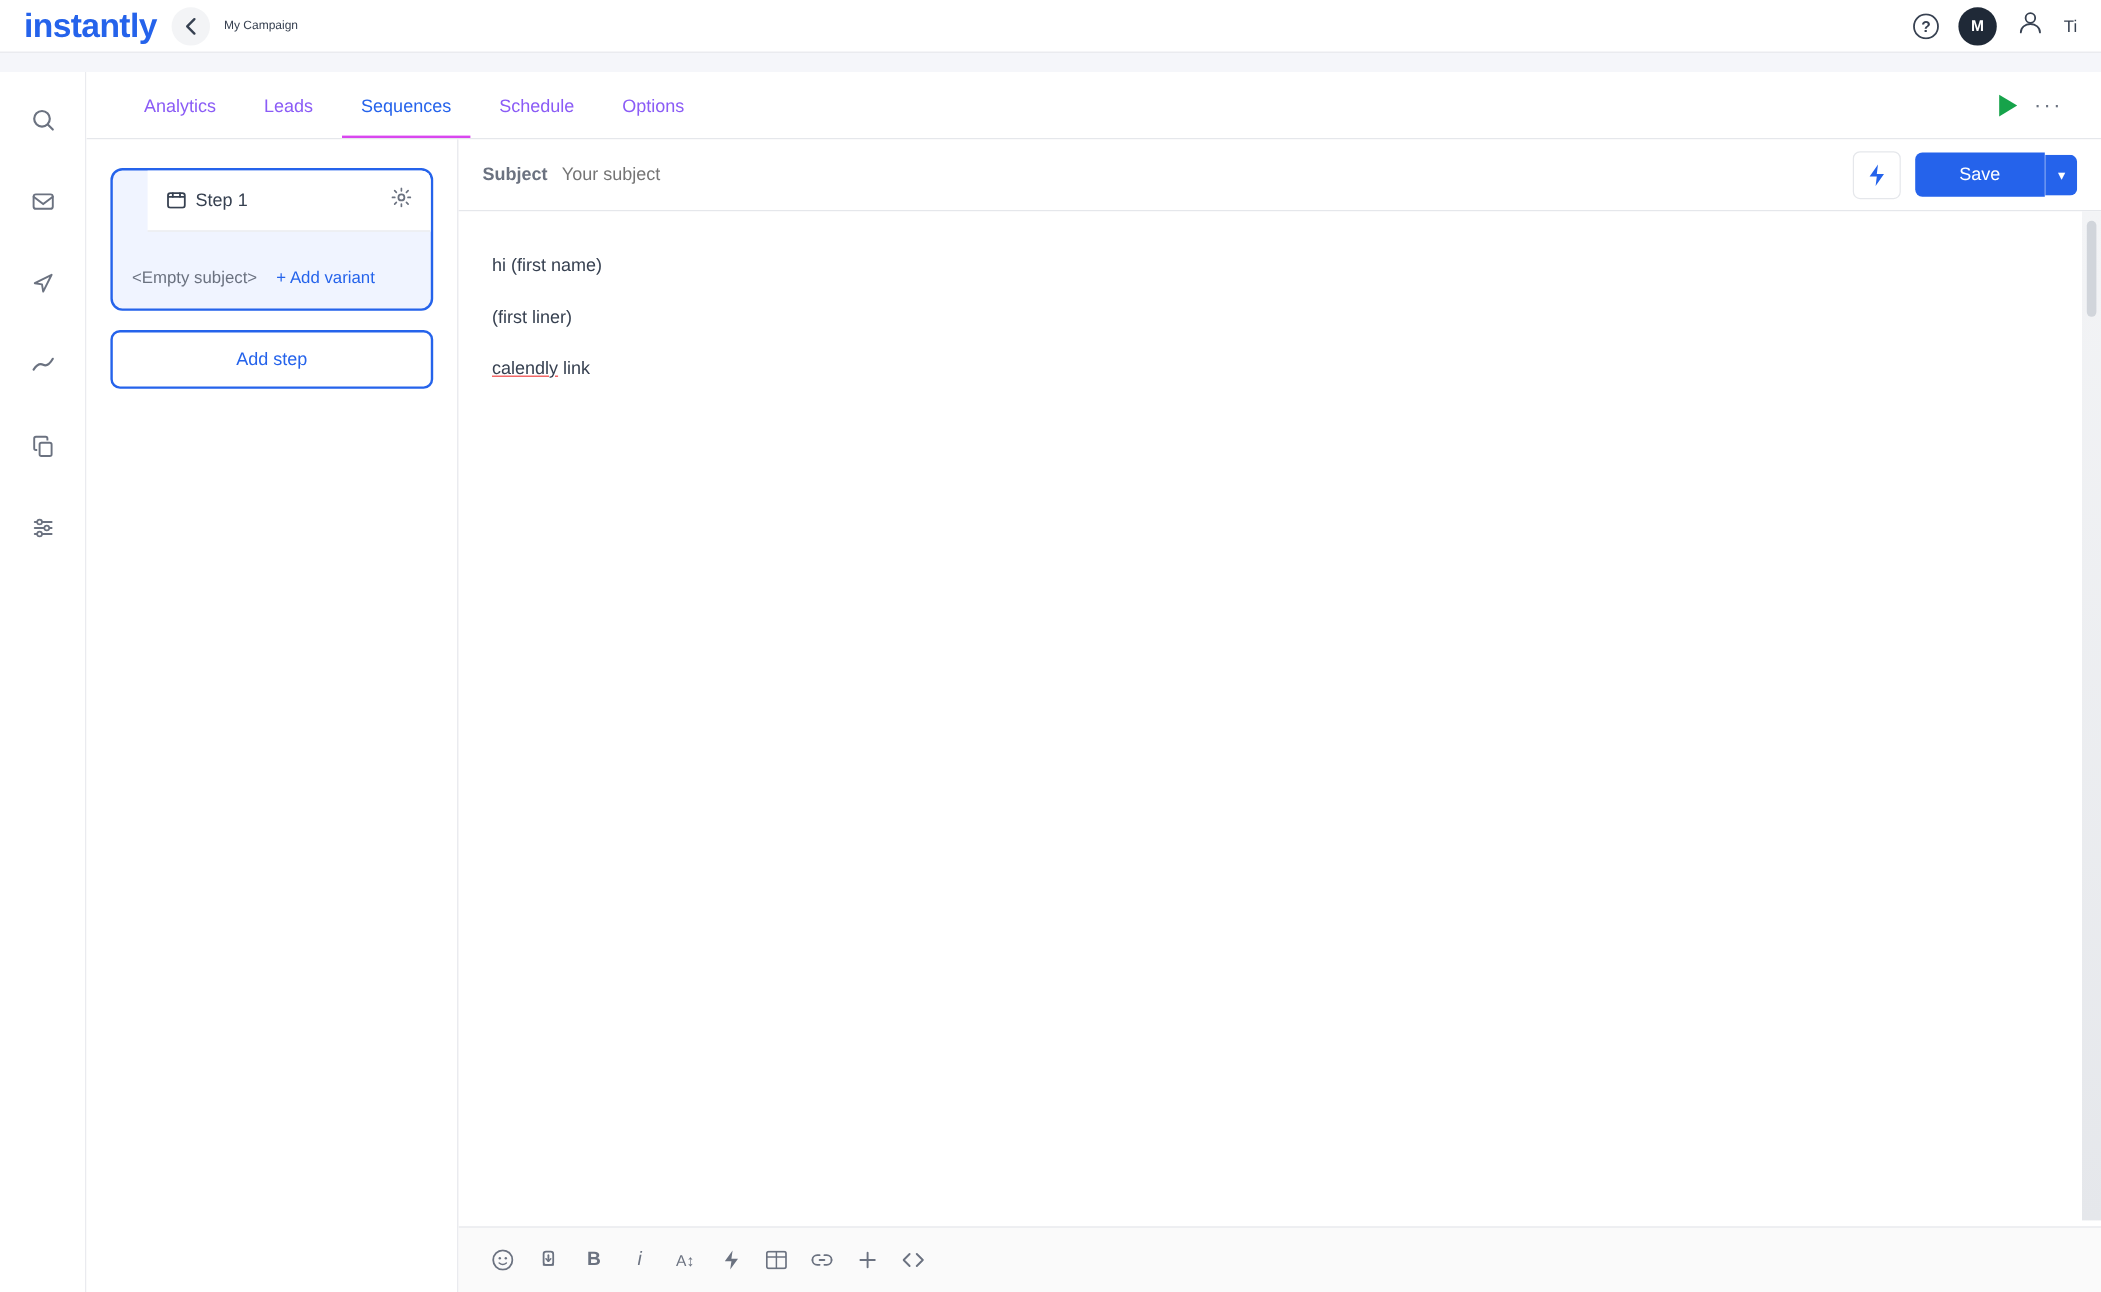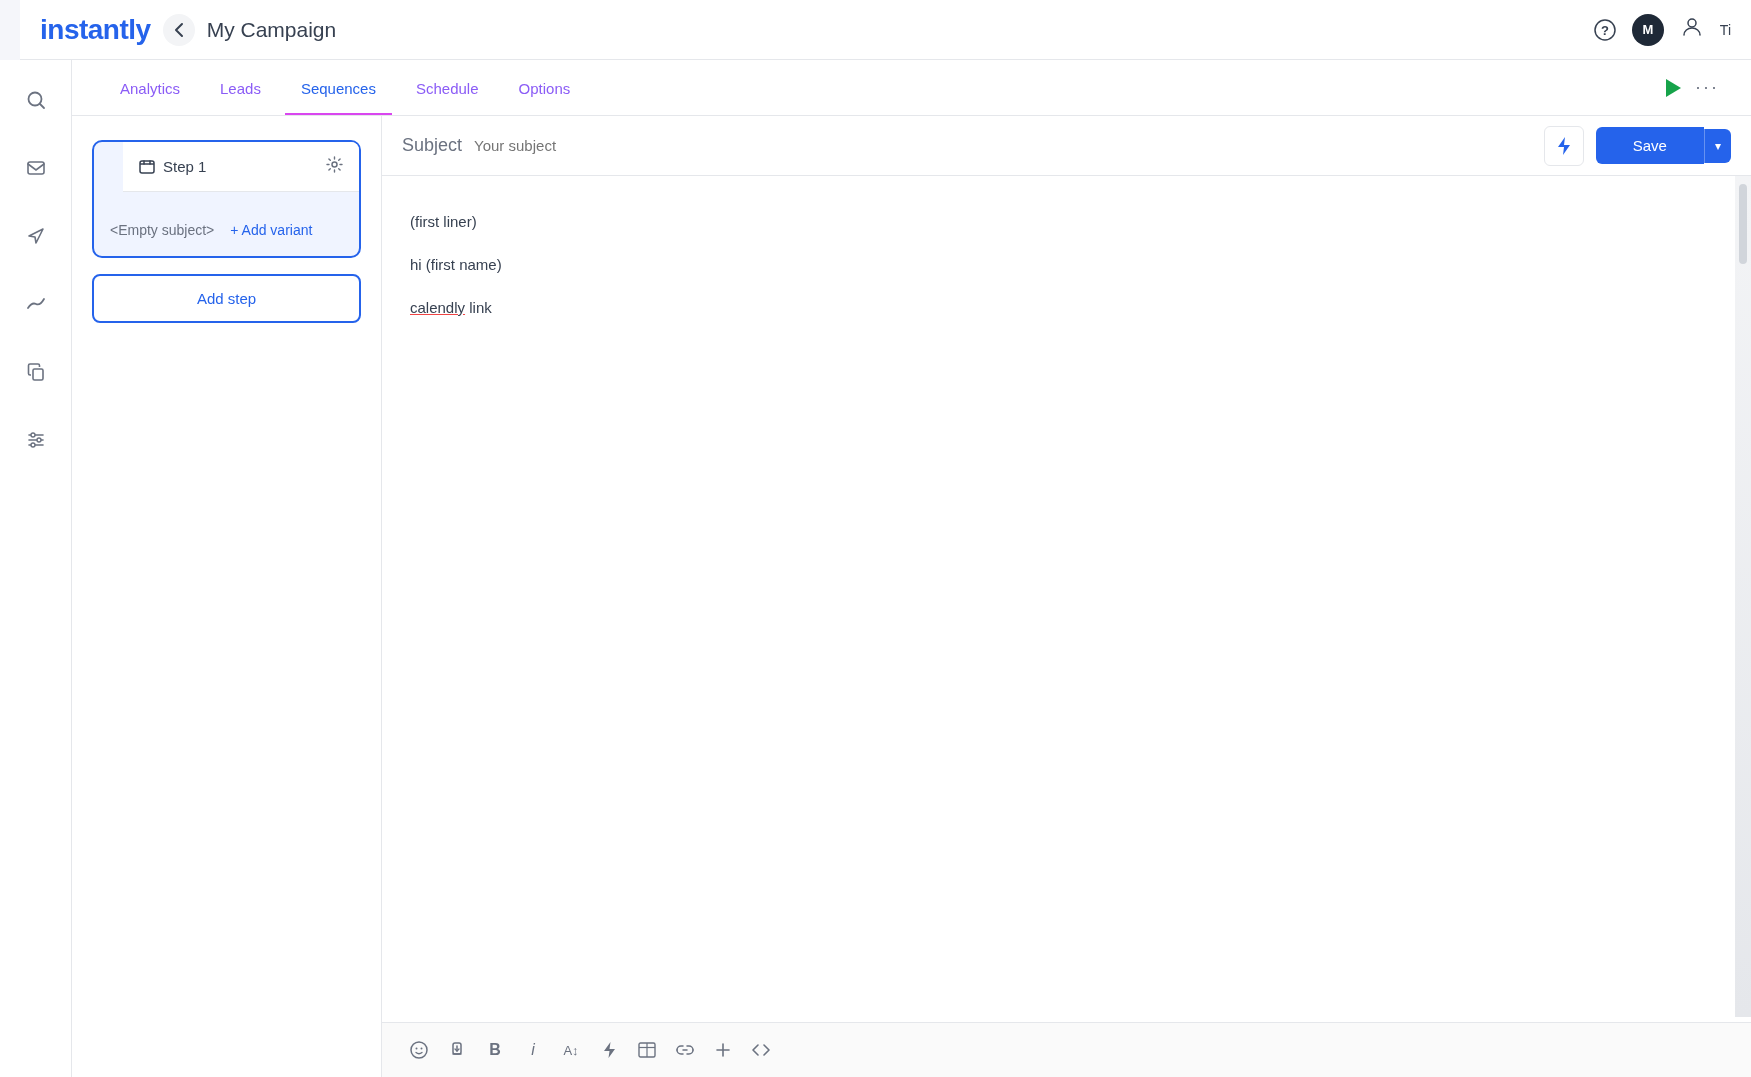--- a/index.html
+++ b/index.html
@@ -1,37 +1,37 @@
 <!DOCTYPE html>
 <html><head>
   <meta charset="utf-8">
   <style>
     * { box-sizing: border-box; margin: 0; padding: 0; }
     body { font-family: -apple-system, BlinkMacSystemFont, 'Segoe UI', sans-serif; background: #f5f6fa; height: 1077px; overflow: hidden; }
 
     
     .top-header {
       display: flex; align-items: center;
-      height: 60px; background: #fff;
+      height: 44px; background: #fff;
       border-bottom: 1px solid #e5e7eb;
       padding: 0 20px; gap: 12px;
-      position: fixed; top: 0; left: 0; right: 0; z-index: 100; margin-left: 20px;
+      position: fixed; top: 0; left: 0; right: 0; z-index: 100;
     }
     .logo {
       font-size: 28px; font-weight: 700; color: #2563eb;
       letter-spacing: -0.5px;
     }
     .back-btn {
       width: 32px; height: 32px; border-radius: 50%;
       background: #f3f4f6; border: none; cursor: pointer;
       display: flex; align-items: center; justify-content: center;
       font-size: 14px; color: #6b7280;
     }
     .campaign-title {
-      font-size: 21px; color: #374151; font-weight: 400;
+      font-size: 10px; color: #374151; font-weight: 400;
     }
     .header-right {
       margin-left: auto; display: flex; align-items: center; gap: 16px;
     }
     .header-icon-btn {
       background: none; border: none; cursor: pointer;
       color: #374151; font-size: 18px; display: flex; align-items: center;
     }
     .avatar-circle {
       width: 32px; height: 32px; border-radius: 50%;
@@ -160,21 +160,21 @@
     }
 
     
     .subject-bar {
       display: flex; align-items: center;
       padding: 0 20px; height: 60px;
       border-bottom: 1px solid #e5e7eb;
       gap: 12px;
     }
     .subject-label {
-      font-size: 18px; color: #6b7280; font-weight: 400; white-space: nowrap;
+      font-size: 15px; color: #6b7280; font-weight: 700; white-space: nowrap;
     }
     .subject-input {
       flex: 1; border: none; outline: none;
       font-size: 15px; color: #9ca3af;
       background: transparent;
     }
     .lightning-btn {
       width: 40px; height: 40px;
       border: 1px solid #e5e7eb; border-radius: 6px;
       background: #fff; cursor: pointer;
@@ -356,22 +356,22 @@
               <path d="M8 1L1 11h6l-1 8 7-10H7L8 1z" fill="#2563eb"></path>
             </svg>
           </button>
           <div class="save-btn-group">
             <button class="save-main">Save</button>
             <button class="save-dropdown">▾</button>
           </div>
         </div>
 
         <div class="email-body">
+          <p>hi (first name)</p>
           <p>(first liner)</p>
-          <p>hi (first name)</p>
           <p><span class="calendly-link">calendly</span> link</p>
         </div>
 
         <div class="editor-toolbar">
           <button class="toolbar-btn">
             <svg width="18" height="18" viewBox="0 0 18 18" fill="none">
               <circle cx="9" cy="9" r="8" stroke="#6b7280" stroke-width="1.5"></circle>
               <circle cx="6.5" cy="7.5" r="1" fill="#6b7280"></circle>
               <circle cx="11.5" cy="7.5" r="1" fill="#6b7280"></circle>
               <path d="M6 11.5 Q9 14 12 11.5" stroke="#6b7280" stroke-width="1.3" stroke-linecap="round" fill="none"></path>

